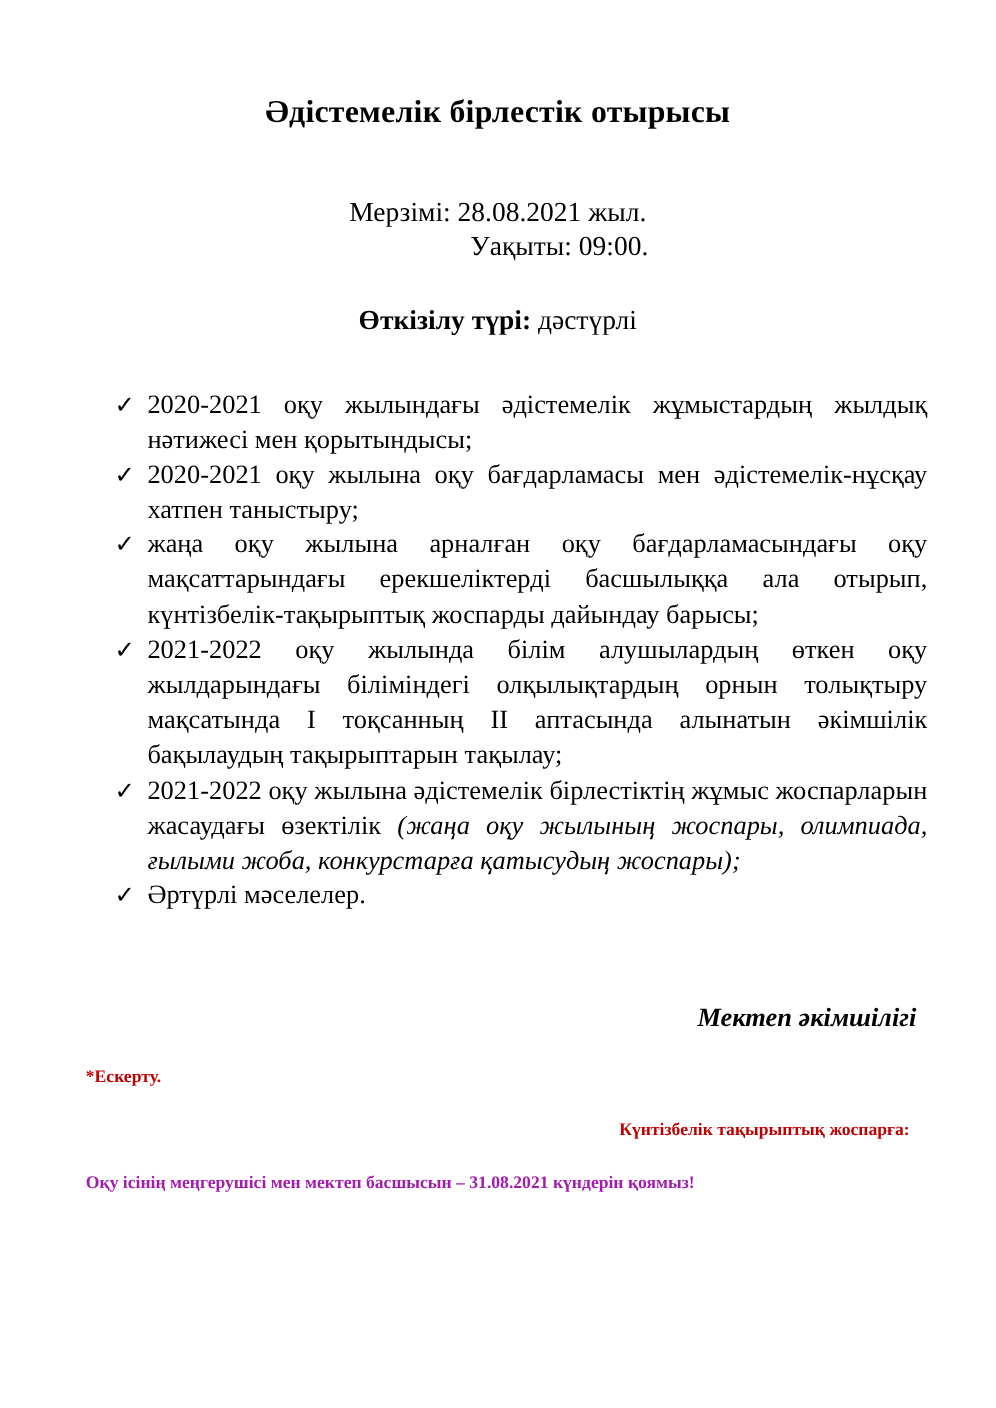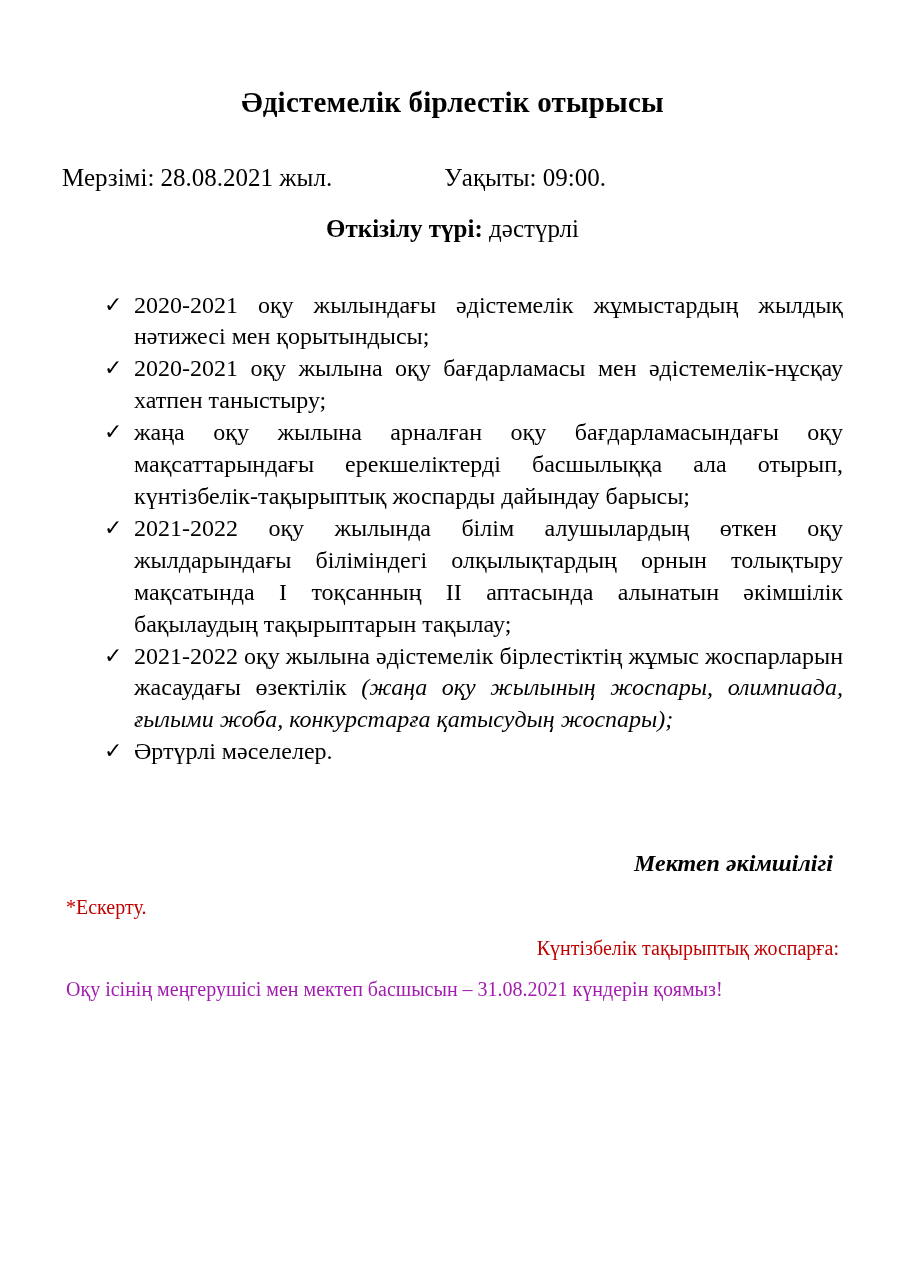--- a/index.html
+++ b/index.html
@@ -26,26 +26,27 @@
   .doc-title {
     text-align: center;
     font-weight: bold;
     font-size: 29px;
     line-height: 1.2;
     margin: 0;
     padding-top: 85px;
     letter-spacing: 0.2px;
   }
   .meta-row {
-    margin: 0;
+    margin: 16px;
     padding-top: 42px;
     font-size: 25px;
     line-height: 1.25;
     display: flex;
-    align-items: flex-end;
+    align-items: center;
+    flex-direction: column;
   }
   .meta-date {
     white-space: nowrap;
   }
   .meta-time {
     white-space: nowrap;
     margin-left: 112px;
   }
   .mode-line {
     margin: 0;
@@ -103,24 +104,24 @@
     font-size: 24px;
     margin: 4px;
     padding-top: 78px;
     padding-right: 6px;
   }
   .notes {
     margin: 0;
     padding-top: 10px;
   }
   .notes p {
-    margin: 4px;
+    margin: 16px;
     padding-top: 12px;
-    font-size: 20px;
-    font-weight: normal;
+    font-size: 16px;
+    font-weight: bold;
     line-height: 1.25;
   }
   .notes p:first-child {
     padding-top: 0;
   }
 </style>
 </head>
 <body>
 
 <div class="page">

